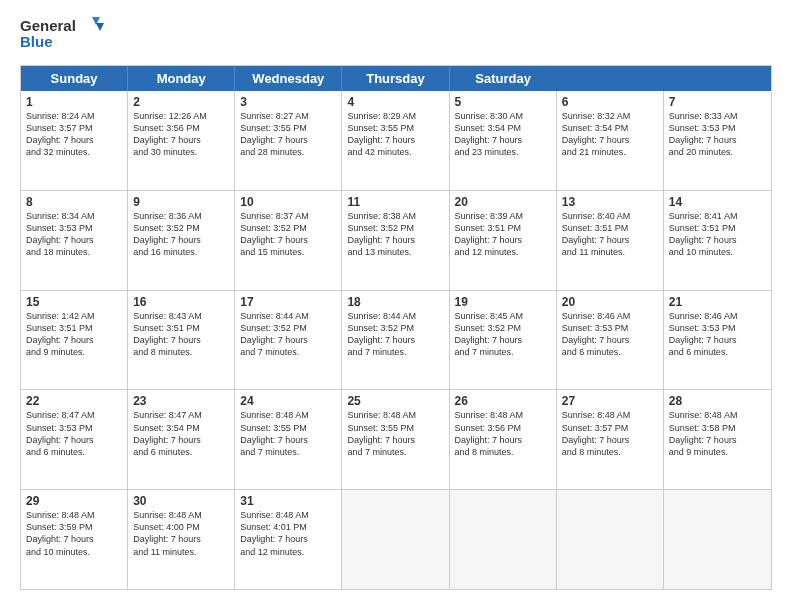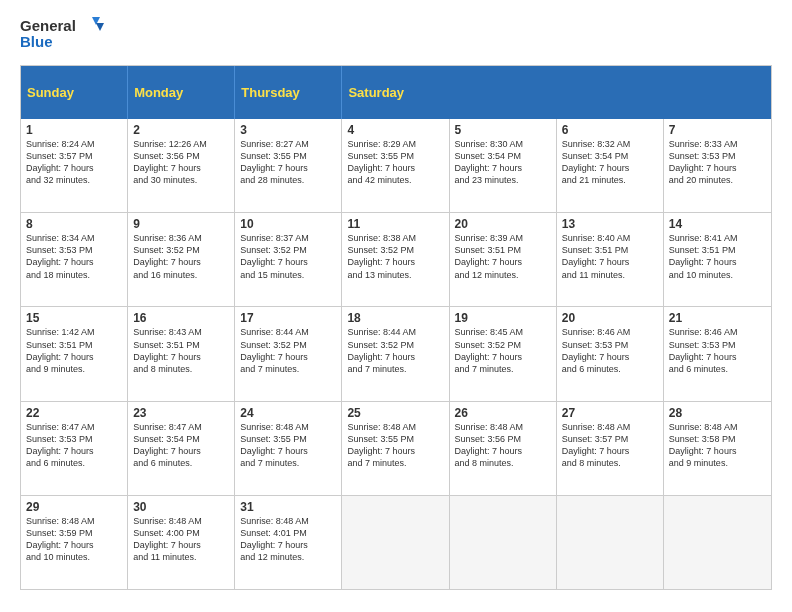--- a/index.html
+++ b/index.html
@@ -45,25 +45,25 @@
       display: flex;
       flex-direction: column;
       border: 1px solid #ccc;
     }
     .cal-header {
       display: grid;
       grid-template-columns: repeat(7, 1fr);
       background: #2a6db5;
     }
     .cal-header-cell {
-      color: #fde047;
+      color: #ffffff;
       font-size: 13px;
       font-weight: bold;
-      padding: 19px 6px;
-      text-align: left;
+      padding: 5px 6px;
+      text-align: center;
       border-right: 1px solid #4a8dd5;
     }
     .cal-header-cell:last-child { border-right: none; }
     .cal-body {
       flex: 1;
       display: flex;
       flex-direction: column;
     }
     .cal-row {
       display: grid;
@@ -112,20 +112,21 @@
     <div class="title-block">
       <div class="month-title"></div>
       <div class="location"></div>
     </div>
   </div>
 
   <div class="calendar">
     <div class="cal-header">
     <div class="cal-header-cell">Sunday</div>
         <div class="cal-header-cell">Monday</div>
+        <div class="cal-header-cell">Wednesday</div>
         <div class="cal-header-cell">Thursday</div>
         <div class="cal-header-cell">Saturday</div>
       </div>
     <div class="cal-body">
     <div class="cal-row">
           <div class="cal-cell">
             <span class="day-num">1</span>
             <div class="cell-text">Sunrise: 8:24 AM</div>
             <div class="cell-text">Sunset: 3:57 PM</div>
             <div class="cell-text">Daylight: 7 hours</div>

